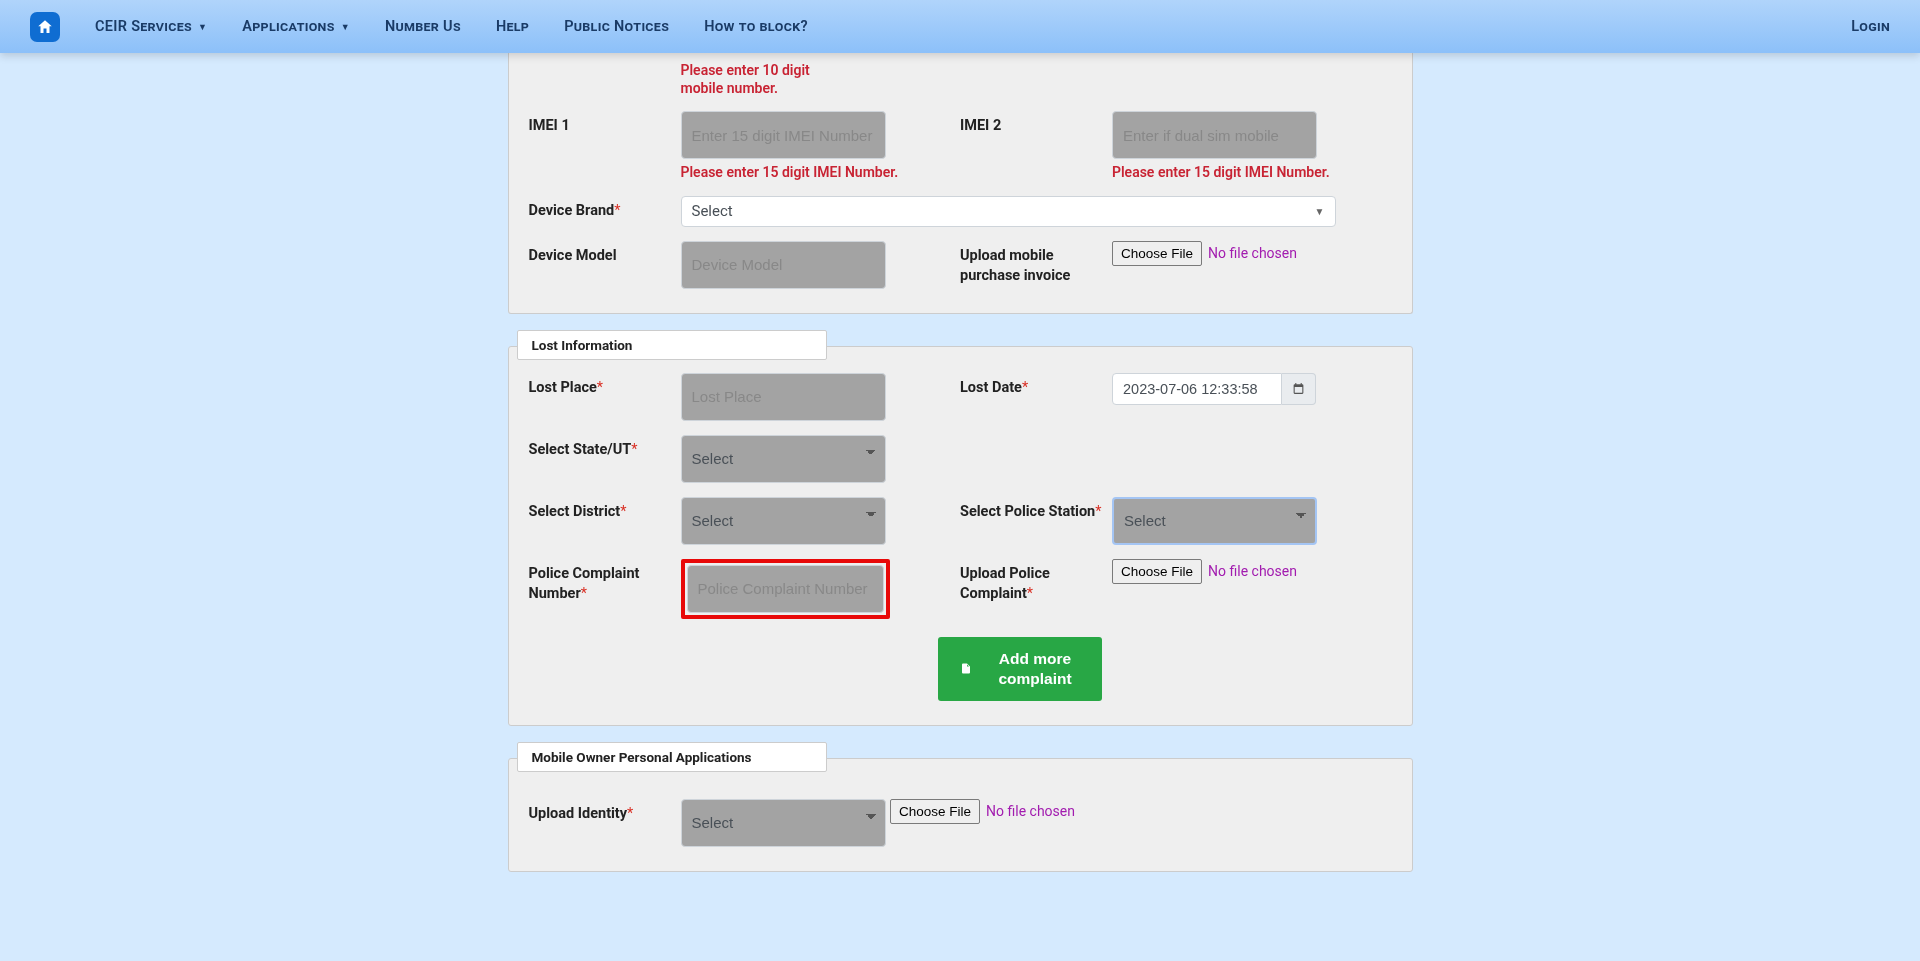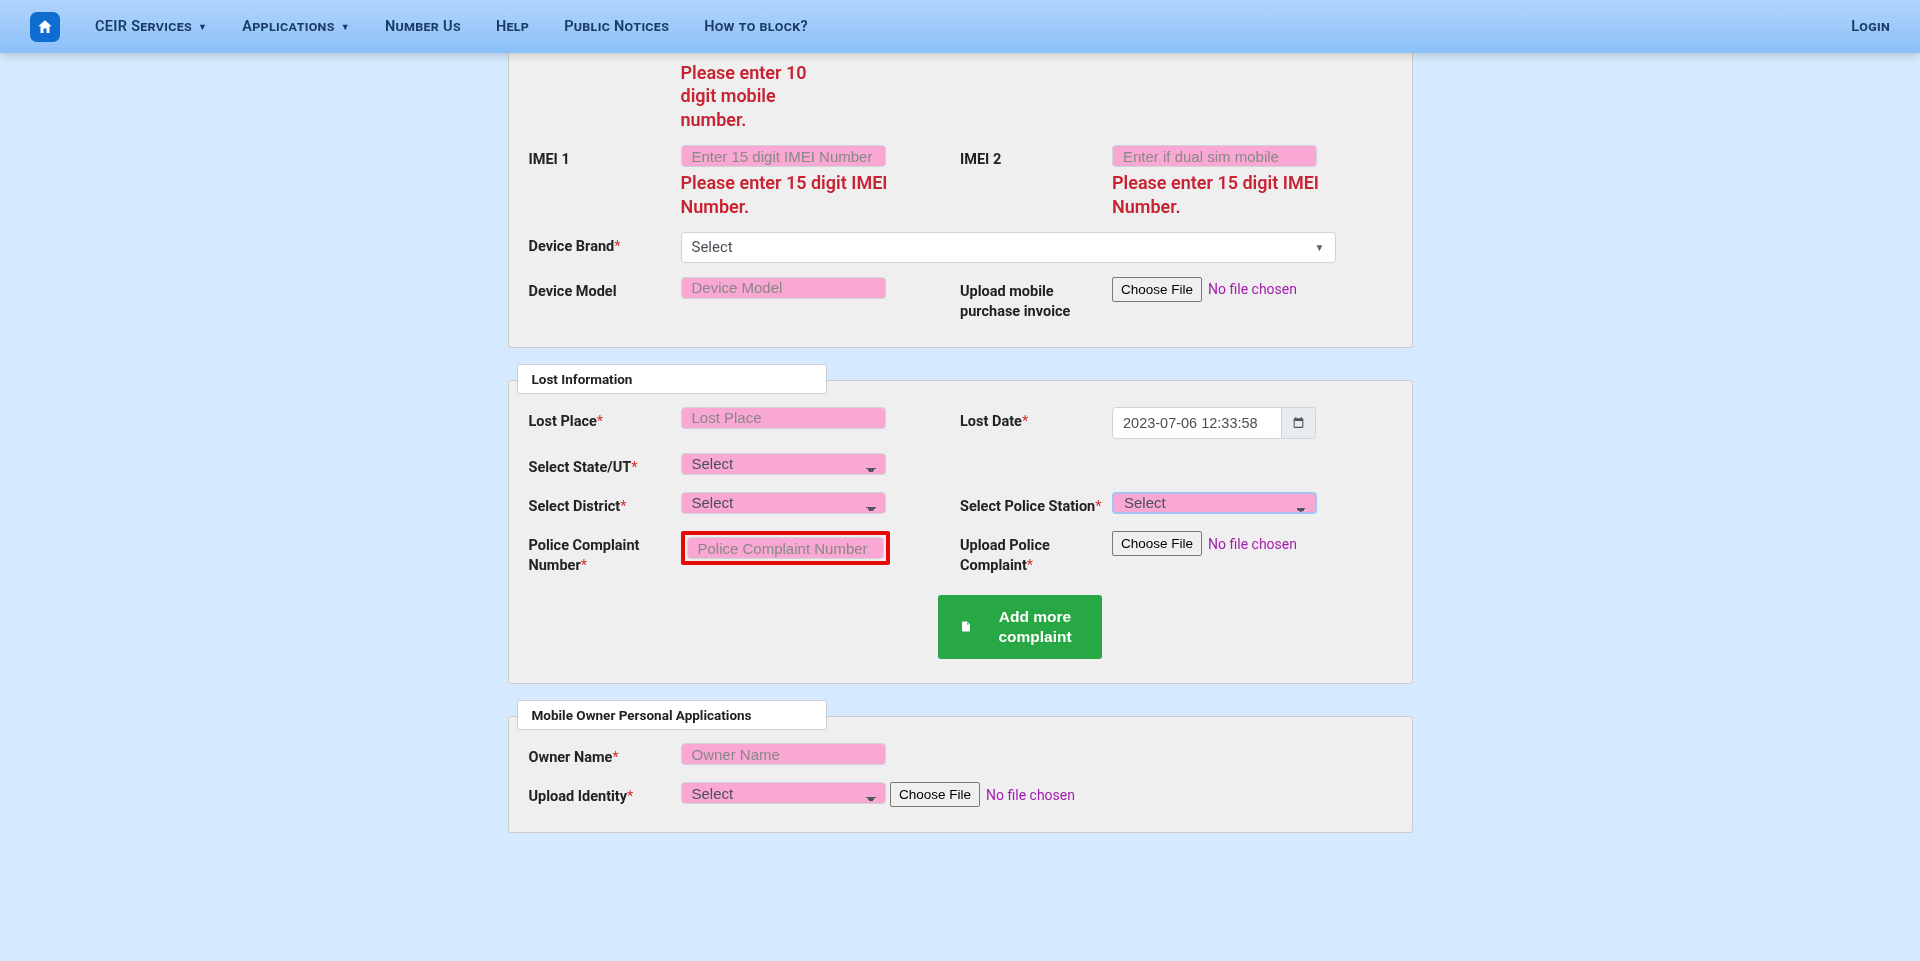--- a/index.html
+++ b/index.html
@@ -13,26 +13,26 @@
 .page-bg { background: #d5eafe; min-height: calc(100vh - 53px); padding: 0; }
 .form-container { width: 905px; margin: 0 auto; }
 .fieldset { background: #efefef; border: 1px solid #ccc; border-radius: 3px; padding: 18px 20px 24px; margin-bottom: 24px; position: relative; }
 .fieldset.first { border-top: none; border-radius: 0 0 3px 3px; margin-top: 0; }
 .legend { background: #fff; border: 1px solid #ccc; padding: 6px 14px; font-size: 13.5px; font-weight: 700; color: #222; position: absolute; top: -17px; left: 8px; width: 310px; border-radius: 2px; }
 .row { display: flex; margin-bottom: 14px; }
 .col { flex: 1; display: flex; align-items: flex-start; }
 .label { width: 152px; font-size: 14.5px; font-weight: 700; color: #222; line-height: 1.4; padding-top: 5px; }
 .req { color: #d93025; font-weight: normal; }
 .input-wrap { flex: 1; }
-.text-input, .select-input { width: 205px; height: 22px; border: 1px solid #ced4da; border-radius: 4px; padding: 0 10px; font-size: 15px; color: #495057; background: #f9a8d4; }
+.text-input, .select-input { width: 205px; height: 48px; border: 1px solid #ced4da; border-radius: 4px; padding: 0 10px; font-size: 15px; color: #495057; background: #a3a3a3; }
 .text-input::placeholder { color: #888; }
 .select-input { appearance: none; background-image: linear-gradient(45deg, transparent 50%, #555 50%), linear-gradient(135deg, #555 50%, transparent 50%); background-position: calc(100% - 14px) 14px, calc(100% - 9px) 14px; background-size: 5px 5px, 5px 5px; background-repeat: no-repeat; padding-right: 28px; color: #495057; }
 .select-wide-wrap { display: flex; align-items: center; border: 1px solid #ced4da; border-radius: 4px; background: #fff; width: 655px; height: 31px; padding: 0 10px; font-size: 15px; color: #495057; justify-content: space-between; }
 .select-wide-caret { color: #666; font-size: 10px; }
-.error { color: #c82333; font-size: 18px; font-weight: 600; margin-top: 4px; line-height: 1.3; max-width: 160px; }
+.error { color: #c82333; font-size: 14px; font-weight: 600; margin-top: 4px; line-height: 1.3; max-width: 160px; }
 .file-wrap { display: flex; align-items: center; gap: 6px; }
 .file-btn { border: 1px solid #7a7a7a; background: #efefef; padding: 4px 8px; font-size: 13.5px; cursor: pointer; border-radius: 2px; }
 .file-text { font-size: 14px; color: #a21caf; }
 .date-group { display: flex; }
 .date-input { width: 170px; height: 32px; border: 1px solid #ced4da; border-radius: 4px 0 0 4px; padding: 0 10px; font-size: 14.5px; background: #fff; color: #495057; }
 .date-btn { width: 34px; height: 32px; border: 1px solid #ced4da; border-left: none; background: #e9ecef; display: flex; align-items: center; justify-content: center; border-radius: 0 4px 4px 0; cursor: pointer; }
 .police-select { border: 2px solid #a4c5f4; border-radius: 4px; }
 .highlight-red { border: 4px solid #e80808; border-radius: 2px; padding: 2px; display: inline-block; }
 .highlight-red .text-input { border: 1px solid #ced4da; width: 197px; }
 .btn-green { background: #28a745; color: #fff; border: none; padding: 12px 22px; font-size: 15.5px; font-weight: 600; border-radius: 3px; cursor: pointer; display: inline-flex; align-items: center; gap: 18px; line-height: 1.3; }
@@ -194,24 +194,20 @@
               <path d="M14 2H6a2 2 0 00-2 2v16a2 2 0 002 2h12a2 2 0 002-2V8l-6-6zm0 2l4 4h-4V4z"></path>
             </svg>
           <span style="text-align:center;max-width:90px;">Add more complaint</span>
         </button>
       </div>
     </div>
 
     <div class="fieldset" style="margin-top:32px; padding-top:26px;">
       <div class="legend">Mobile Owner Personal Applications</div>
       <div class="row">
-        <div class="col">
-          <div class="label"><span>Owner Name</span><span class="req">*</span></div>
-          <div class="input-wrap"><input class="text-input" placeholder="Owner Name" style=""></div>
-        </div>
       </div>
       <div class="row" style="margin-bottom:0;">
         <div class="col">
           <div class="label"><span>Upload Identity</span><span class="req">*</span></div>
           <div class="input-wrap"><select class="select-input"><option>Select</option></select></div>
         </div>
         <div class="col" style="padding-left:0;">
           <div class="input-wrap" style="margin-left:-70px;">
             <div class="file-wrap">
               <button class="file-btn">Choose File</button>

